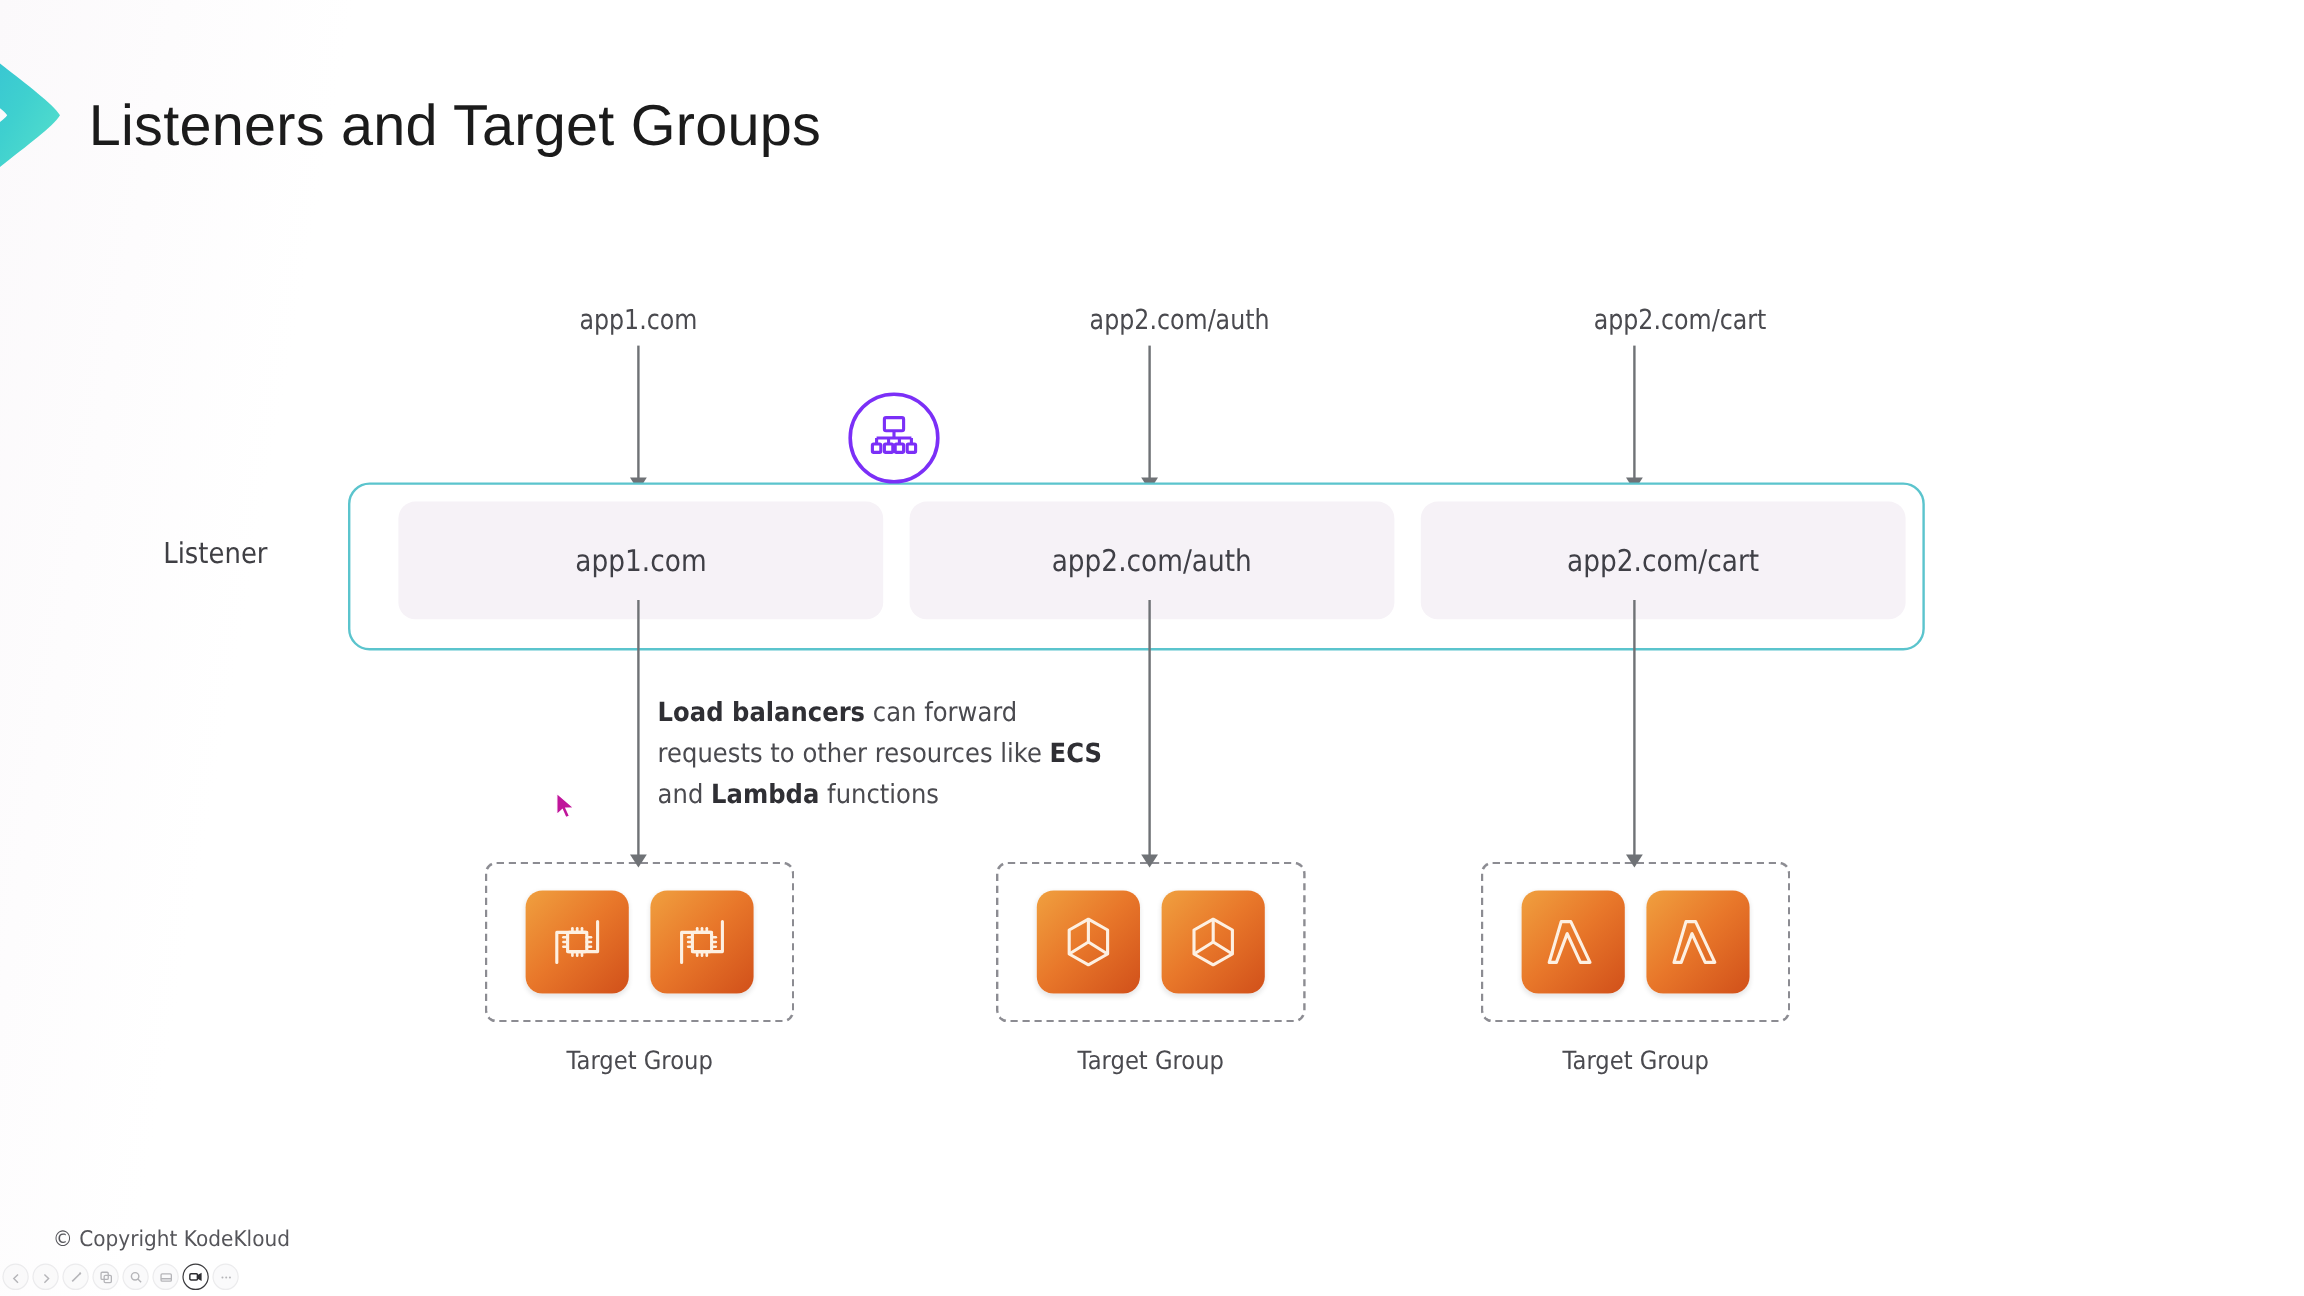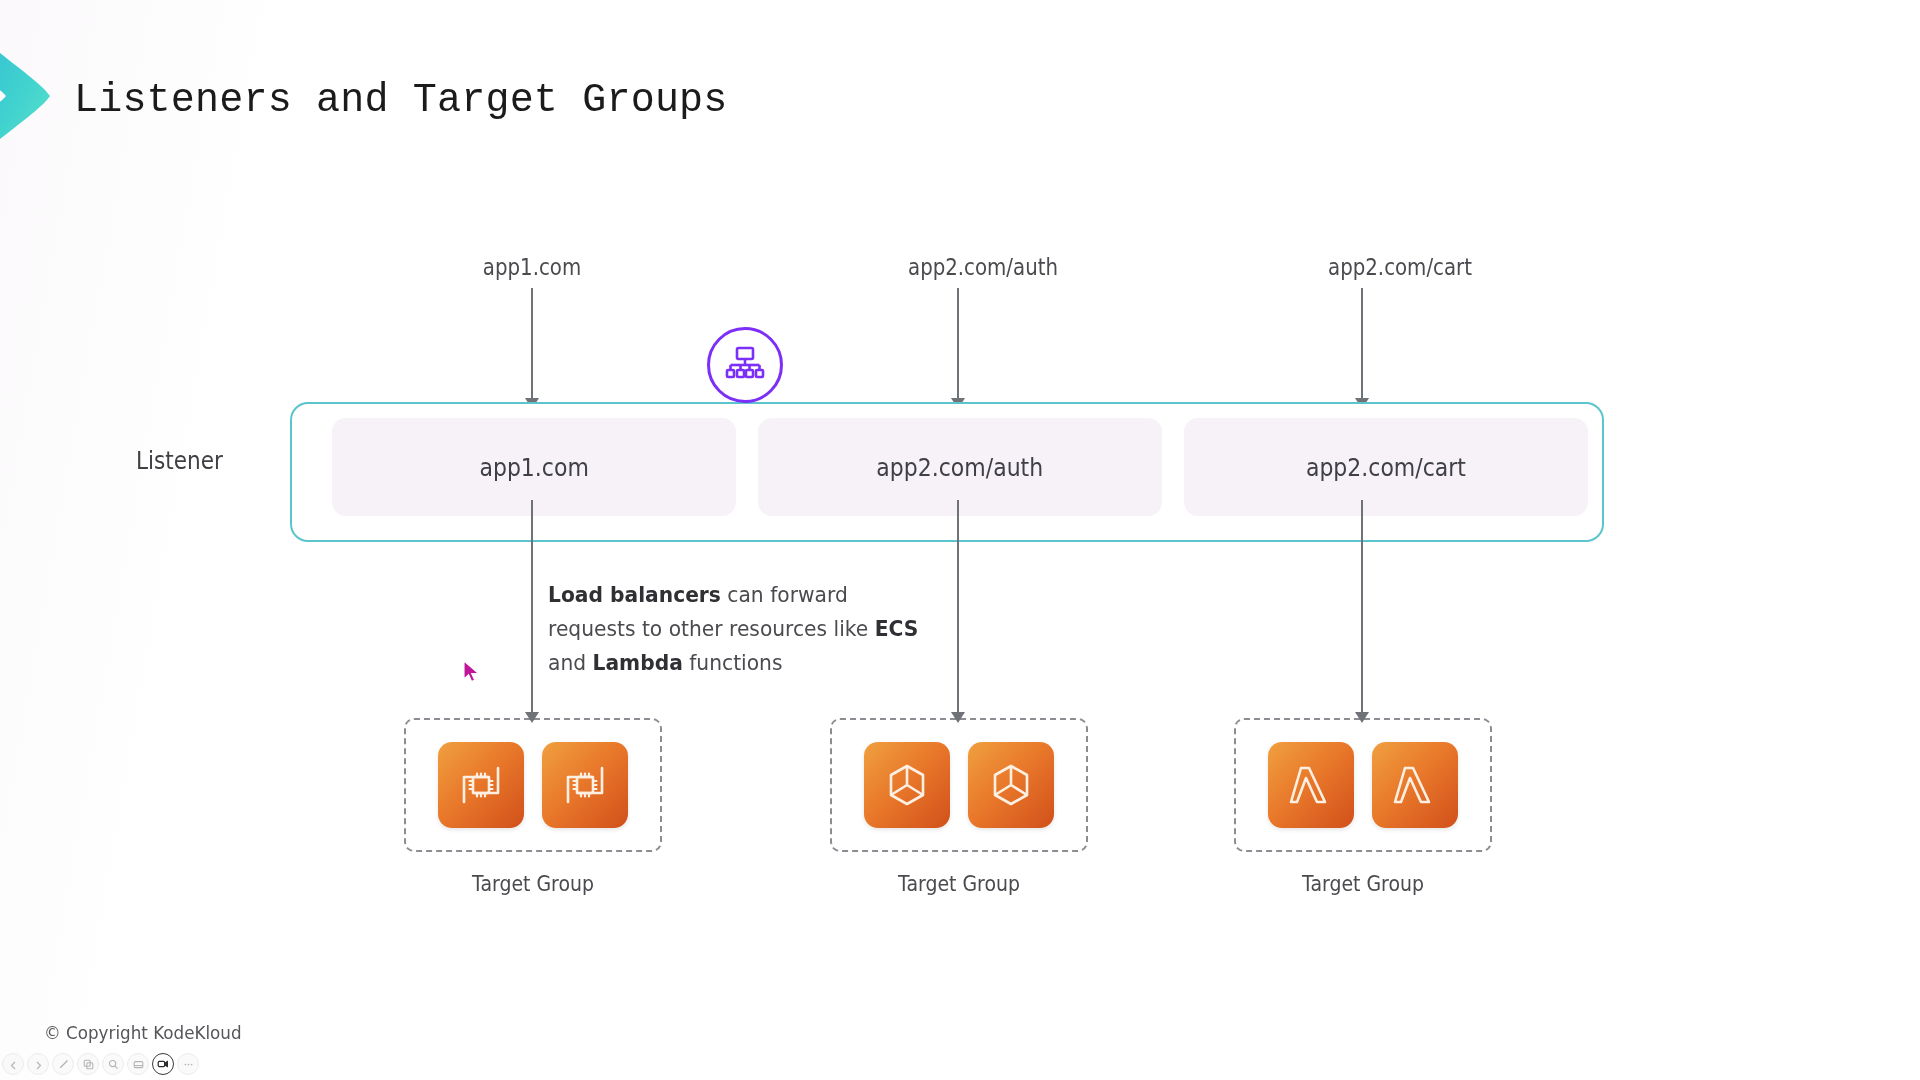--- a/index.html
+++ b/index.html
@@ -27,22 +27,22 @@
     top: 8px;
     width: 108px;
     height: 176px;
   }
 
   
   .slide-title {
     position: absolute;
     left: 74px;
     top: 78px;
-    font-family: Liberation Mono, monospace;
-    font-size: 40px;
+    font-family: Liberation Sans, sans-serif;
+    font-size: 48px;
     font-weight: 400;
     color: #1b1b1b;
     letter-spacing: 0.2px;
     white-space: nowrap;
   }
 
   
   .src-label {
     position: absolute;
     top: 254px;

